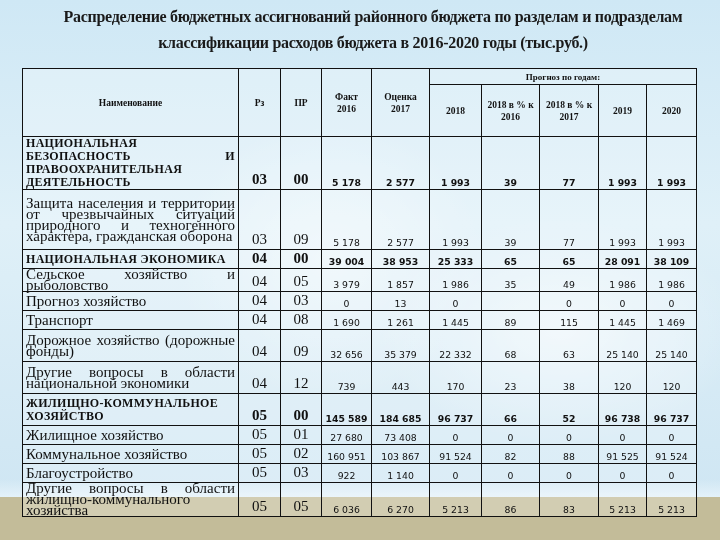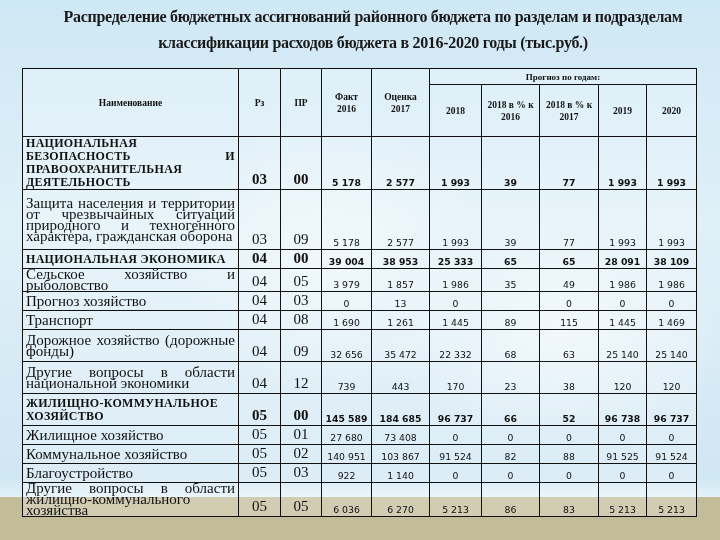--- a/index.html
+++ b/index.html
@@ -153,21 +153,21 @@
     <td class="num">89</td>
     <td class="num">115</td>
     <td class="num">1 445</td>
     <td class="num">1 469</td>
   </tr>
       <tr style="height: 32px;">
     <td class="name">Дорожное хозяйство (дорожные фонды)</td>
     <td class="code">04</td>
     <td class="code">09</td>
     <td class="num">32 656</td>
-    <td class="num">35 472</td>
+    <td class="num">35 379</td>
     <td class="num">22 332</td>
     <td class="num">68</td>
     <td class="num">63</td>
     <td class="num">25 140</td>
     <td class="num">25 140</td>
   </tr>
       <tr style="height: 32px;">
     <td class="name">Другие вопросы в области национальной экономики</td>
     <td class="code">04</td>
     <td class="code">12</td>
@@ -200,21 +200,21 @@
     <td class="num">0</td>
     <td class="num">0</td>
     <td class="num">0</td>
     <td class="num">0</td>
     <td class="num">0</td>
   </tr>
       <tr style="height: 16px;">
     <td class="name">Коммунальное хозяйство</td>
     <td class="code">05</td>
     <td class="code">02</td>
-    <td class="num">140 951</td>
+    <td class="num">160 951</td>
     <td class="num">103 867</td>
     <td class="num">91 524</td>
     <td class="num">82</td>
     <td class="num">88</td>
     <td class="num">91 525</td>
     <td class="num">91 524</td>
   </tr>
       <tr style="height: 16px;">
     <td class="name">Благоустройство</td>
     <td class="code">05</td>

